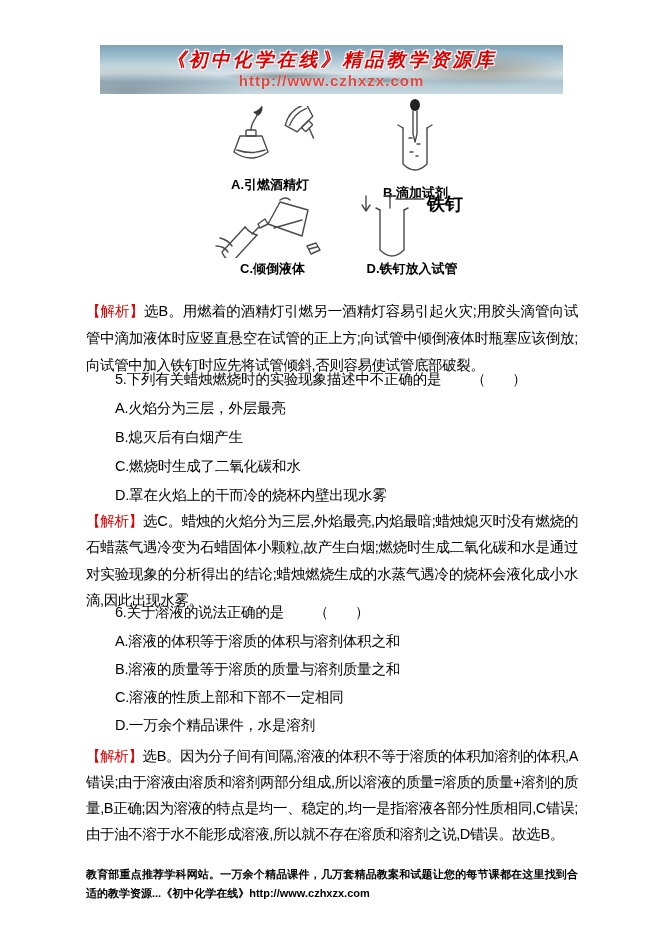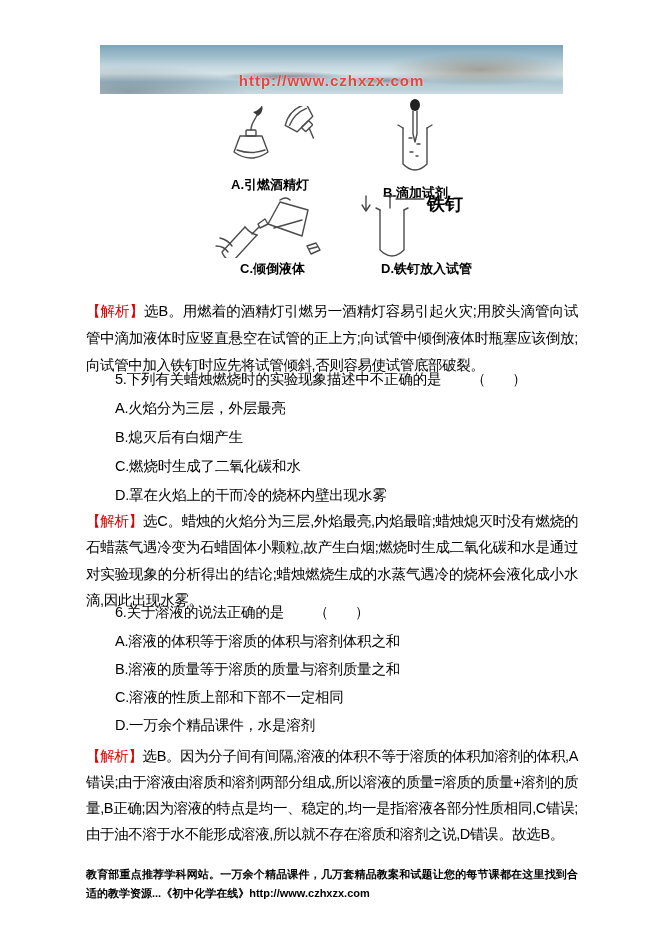--- a/index.html
+++ b/index.html
@@ -77,20 +77,21 @@
   #q6-opt-b  { top:660px; }
   #q6-opt-c  { top:688px; }
   #q6-opt-d  { top:716px; }
   #analysis3 { top:728px; line-height:26px; }
   #footer    { top:854px; }
 </style>
 </head>
 <body>
 
 <div class="banner">
+  <div class="banner-title">《初中化学在线》精品教学资源库</div>
   <div class="banner-url">http://www.czhxzx.com</div>
 </div>
 
 <div class="figure" style="left:210px; top:106px; width:120px; height:86px;">
   <svg width="120" height="68" viewBox="0 0 120 68">
 
     <path class="sk" d="M30,30 L52,30 L58,46 Q41,58 24,46 Z"></path>
     <path class="sk" d="M27,44 Q41,49 55,44"></path>
     <rect class="sk" x="36" y="24" width="10" height="6" rx="1"></rect>
     <path class="sk" d="M41,24 C41,17 45,14 47,9"></path>
@@ -149,21 +150,21 @@
 
     <path class="sk" d="M32,4 H44 M38,4 V16"></path>
     <circle cx="38" cy="4" r="1.6" fill="#333"></circle>
 
     <path class="sk" d="M44,7 H72"></path>
 
     <path class="sk" d="M28,18 l-4,-2 M52,18 l4,-2"></path>
     <path class="sk" d="M28,18 V58 Q40,70 52,58 V18"></path>
   </svg>
   <div class="fig-annotation" style="left:75px; top:0px;">铁钉</div>
-  <div class="fig-label" style="top:68px;text-align:right;">D.铁钉放入试管</div>
+  <div class="fig-label" style="top:68px;">D.铁钉放入试管</div>
 </div>
 
 <p class="para" id="analysis1"><span class="tag">【解析】</span><span>选B。用燃着的酒精灯引燃另一酒精灯容易引起火灾;用胶头滴管向试管中滴加液体时应竖直悬空在试管的正上方;向试管中倾倒液体时瓶塞应该倒放;向试管中加入铁钉时应先将试管倾斜,否则容易使试管底部破裂。</span></p>
 
 <div class="stem" id="q5-stem"><span>5.下列有关蜡烛燃烧时的实验现象描述中不正确的是</span><span class="bracket">（　）</span></div>
 <div class="option" id="q5-opt-a">A.火焰分为三层，外层最亮</div>
 <div class="option" id="q5-opt-b">B.熄灭后有白烟产生</div>
 <div class="option" id="q5-opt-c">C.燃烧时生成了二氧化碳和水</div>
 <div class="option" id="q5-opt-d">D.罩在火焰上的干而冷的烧杯内壁出现水雾</div>
 

